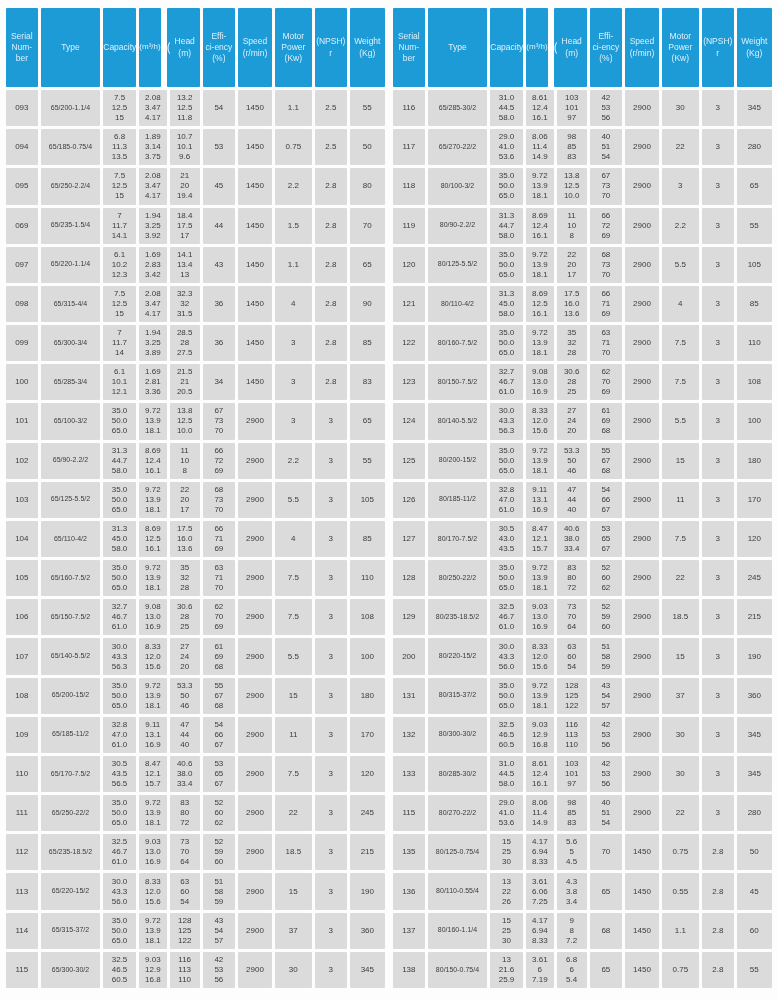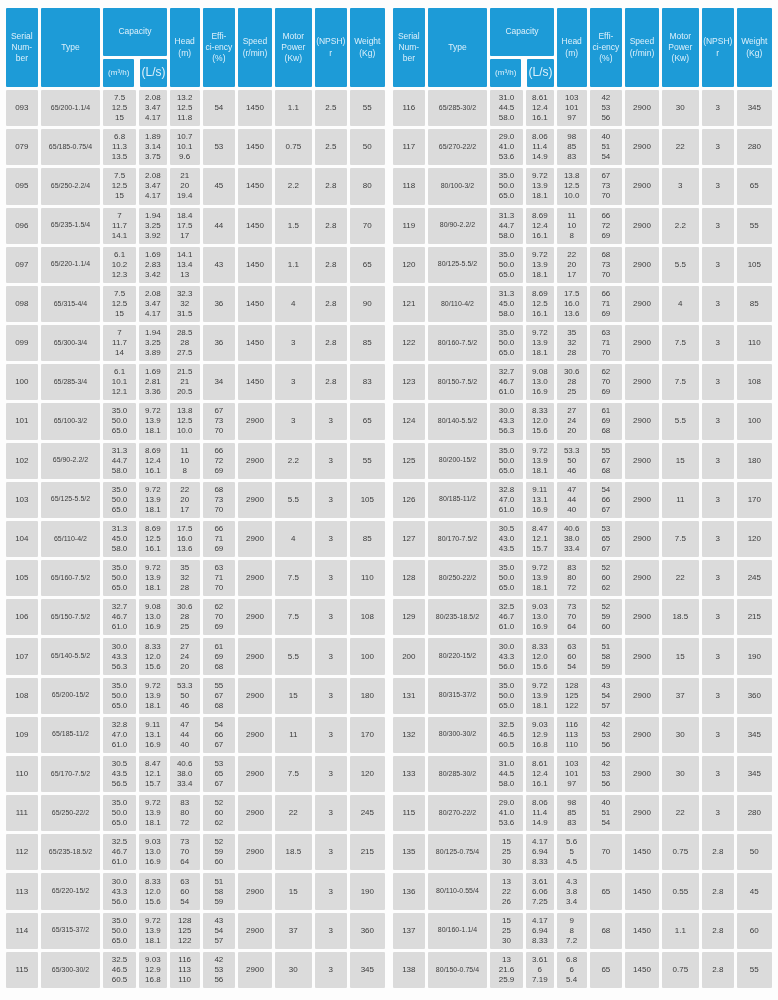--- a/index.html
+++ b/index.html
@@ -31,21 +31,21 @@
     color:var(--header-text);
     display:flex;align-items:center;justify-content:center;
     text-align:center;white-space:pre-line;
     font-size:8.5px;line-height:1.3;
     border-radius:1px;
   }
   .c1{grid-column:1}.c2{grid-column:2}.c5{grid-column:5}.c6{grid-column:6}
   .c7{grid-column:7}.c8{grid-column:8}.c9{grid-column:9}.c10{grid-column:10}
   .cap-group{
     grid-column:3/5;grid-row:1;
-    display:flex;flex-direction:column;gap:3px;
+    display:flex;flex-direction:row;gap:3px;
   }
   .cap-group .hcell{grid-row:auto;}
   .cap-top{flex:46;}
   .cap-sub{display:flex;gap:6px;flex:27;}
   .sub-m3h{flex:35;font-size:8px;}
   .sub-ls{flex:30;font-size:12px;}
   .cell{
     background:var(--cell-bg);
     color:var(--cell-text);
     display:flex;align-items:center;justify-content:center;
@@ -95,21 +95,21 @@
 3.47
 4.17</div>
       <div class="cell">13.2
 12.5
 11.8</div>
       <div class="cell">54</div>
       <div class="cell">1450</div>
       <div class="cell">1.1</div>
       <div class="cell">2.5</div>
       <div class="cell">55</div>
-      <div class="cell">079</div>
+      <div class="cell">094</div>
       <div class="cell type">65/185-0.75/4</div>
       <div class="cell">6.8
 11.3
 13.5</div>
       <div class="cell">1.89
 3.14
 3.75</div>
       <div class="cell">10.7
 10.1
 9.6</div>
@@ -127,21 +127,21 @@
 3.47
 4.17</div>
       <div class="cell">21
 20
 19.4</div>
       <div class="cell">45</div>
       <div class="cell">1450</div>
       <div class="cell">2.2</div>
       <div class="cell">2.8</div>
       <div class="cell">80</div>
-      <div class="cell">096</div>
+      <div class="cell">069</div>
       <div class="cell type">65/235-1.5/4</div>
       <div class="cell">7
 11.7
 14.1</div>
       <div class="cell">1.94
 3.25
 3.92</div>
       <div class="cell">18.4
 17.5
 17</div>

